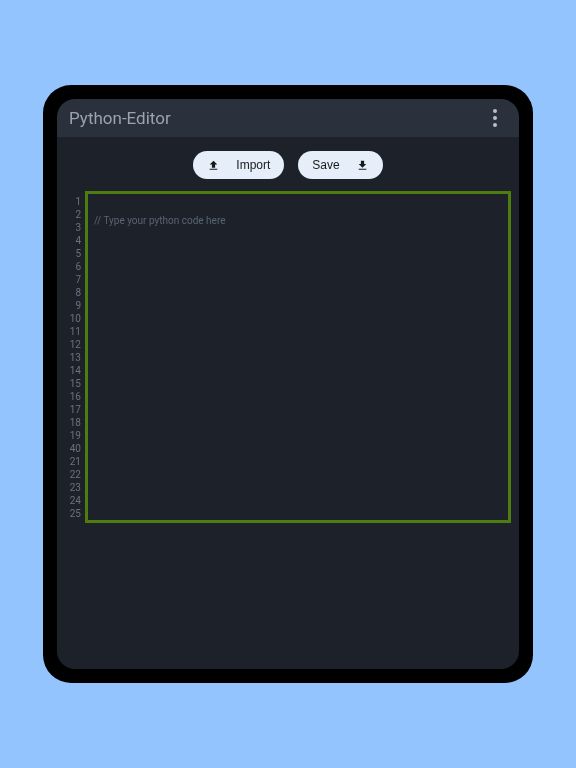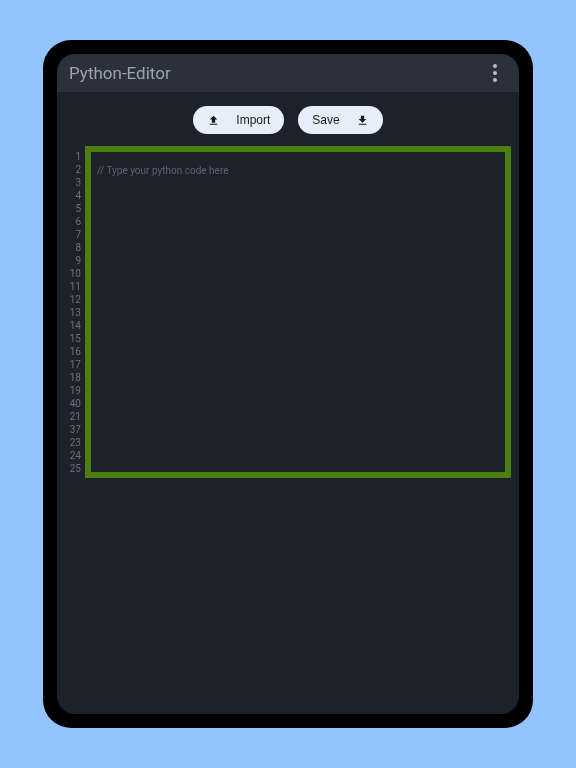--- a/index.html
+++ b/index.html
@@ -11,21 +11,21 @@
       background: #94C4FD;
       width: 576px;
       height: 768px;
       display: flex;
       align-items: center;
       justify-content: center;
       font-family: -apple-system, BlinkMacSystemFont, "Segoe UI", Roboto, sans-serif;
     }
     .device-frame {
       width: 490px;
-      height: 688px;
+      height: 598px;
       background: #000;
       border-radius: 28px;
       padding: 14px;
       position: relative;
     }
     .screen {
       width: 100%;
       height: 100%;
       background: #1D212A;
       border-radius: 18px;
@@ -102,22 +102,22 @@
     }
     .gutter .ln {
       color: #6B7280;
       font-size: 10px;
       line-height: 13px;
       height: 13px;
       padding-right: 4px;
     }
     .code-area {
       flex: 1;
-      border: 6px solid #4d7c0f;
-      padding: 12px 6px;
+      border: 3px solid #4d7c0f;
+      padding: 20px 6px;
       height: 332px;
     }
     .code-content {
       color: #5A6472;
       font-size: 10px;
       line-height: 13px;
     }
   </style>
 </head>
 <body>
@@ -165,21 +165,21 @@
           <div class="ln">12</div>
           <div class="ln">13</div>
           <div class="ln">14</div>
           <div class="ln">15</div>
           <div class="ln">16</div>
           <div class="ln">17</div>
           <div class="ln">18</div>
           <div class="ln">19</div>
           <div class="ln">40</div>
           <div class="ln">21</div>
-          <div class="ln">37</div>
+          <div class="ln">22</div>
           <div class="ln">23</div>
           <div class="ln">24</div>
           <div class="ln">25</div>
         </div>
       <div class="code-area">
         <div class="code-content">// Type your python code here</div>
       </div>
     </div>
 
   </div>

